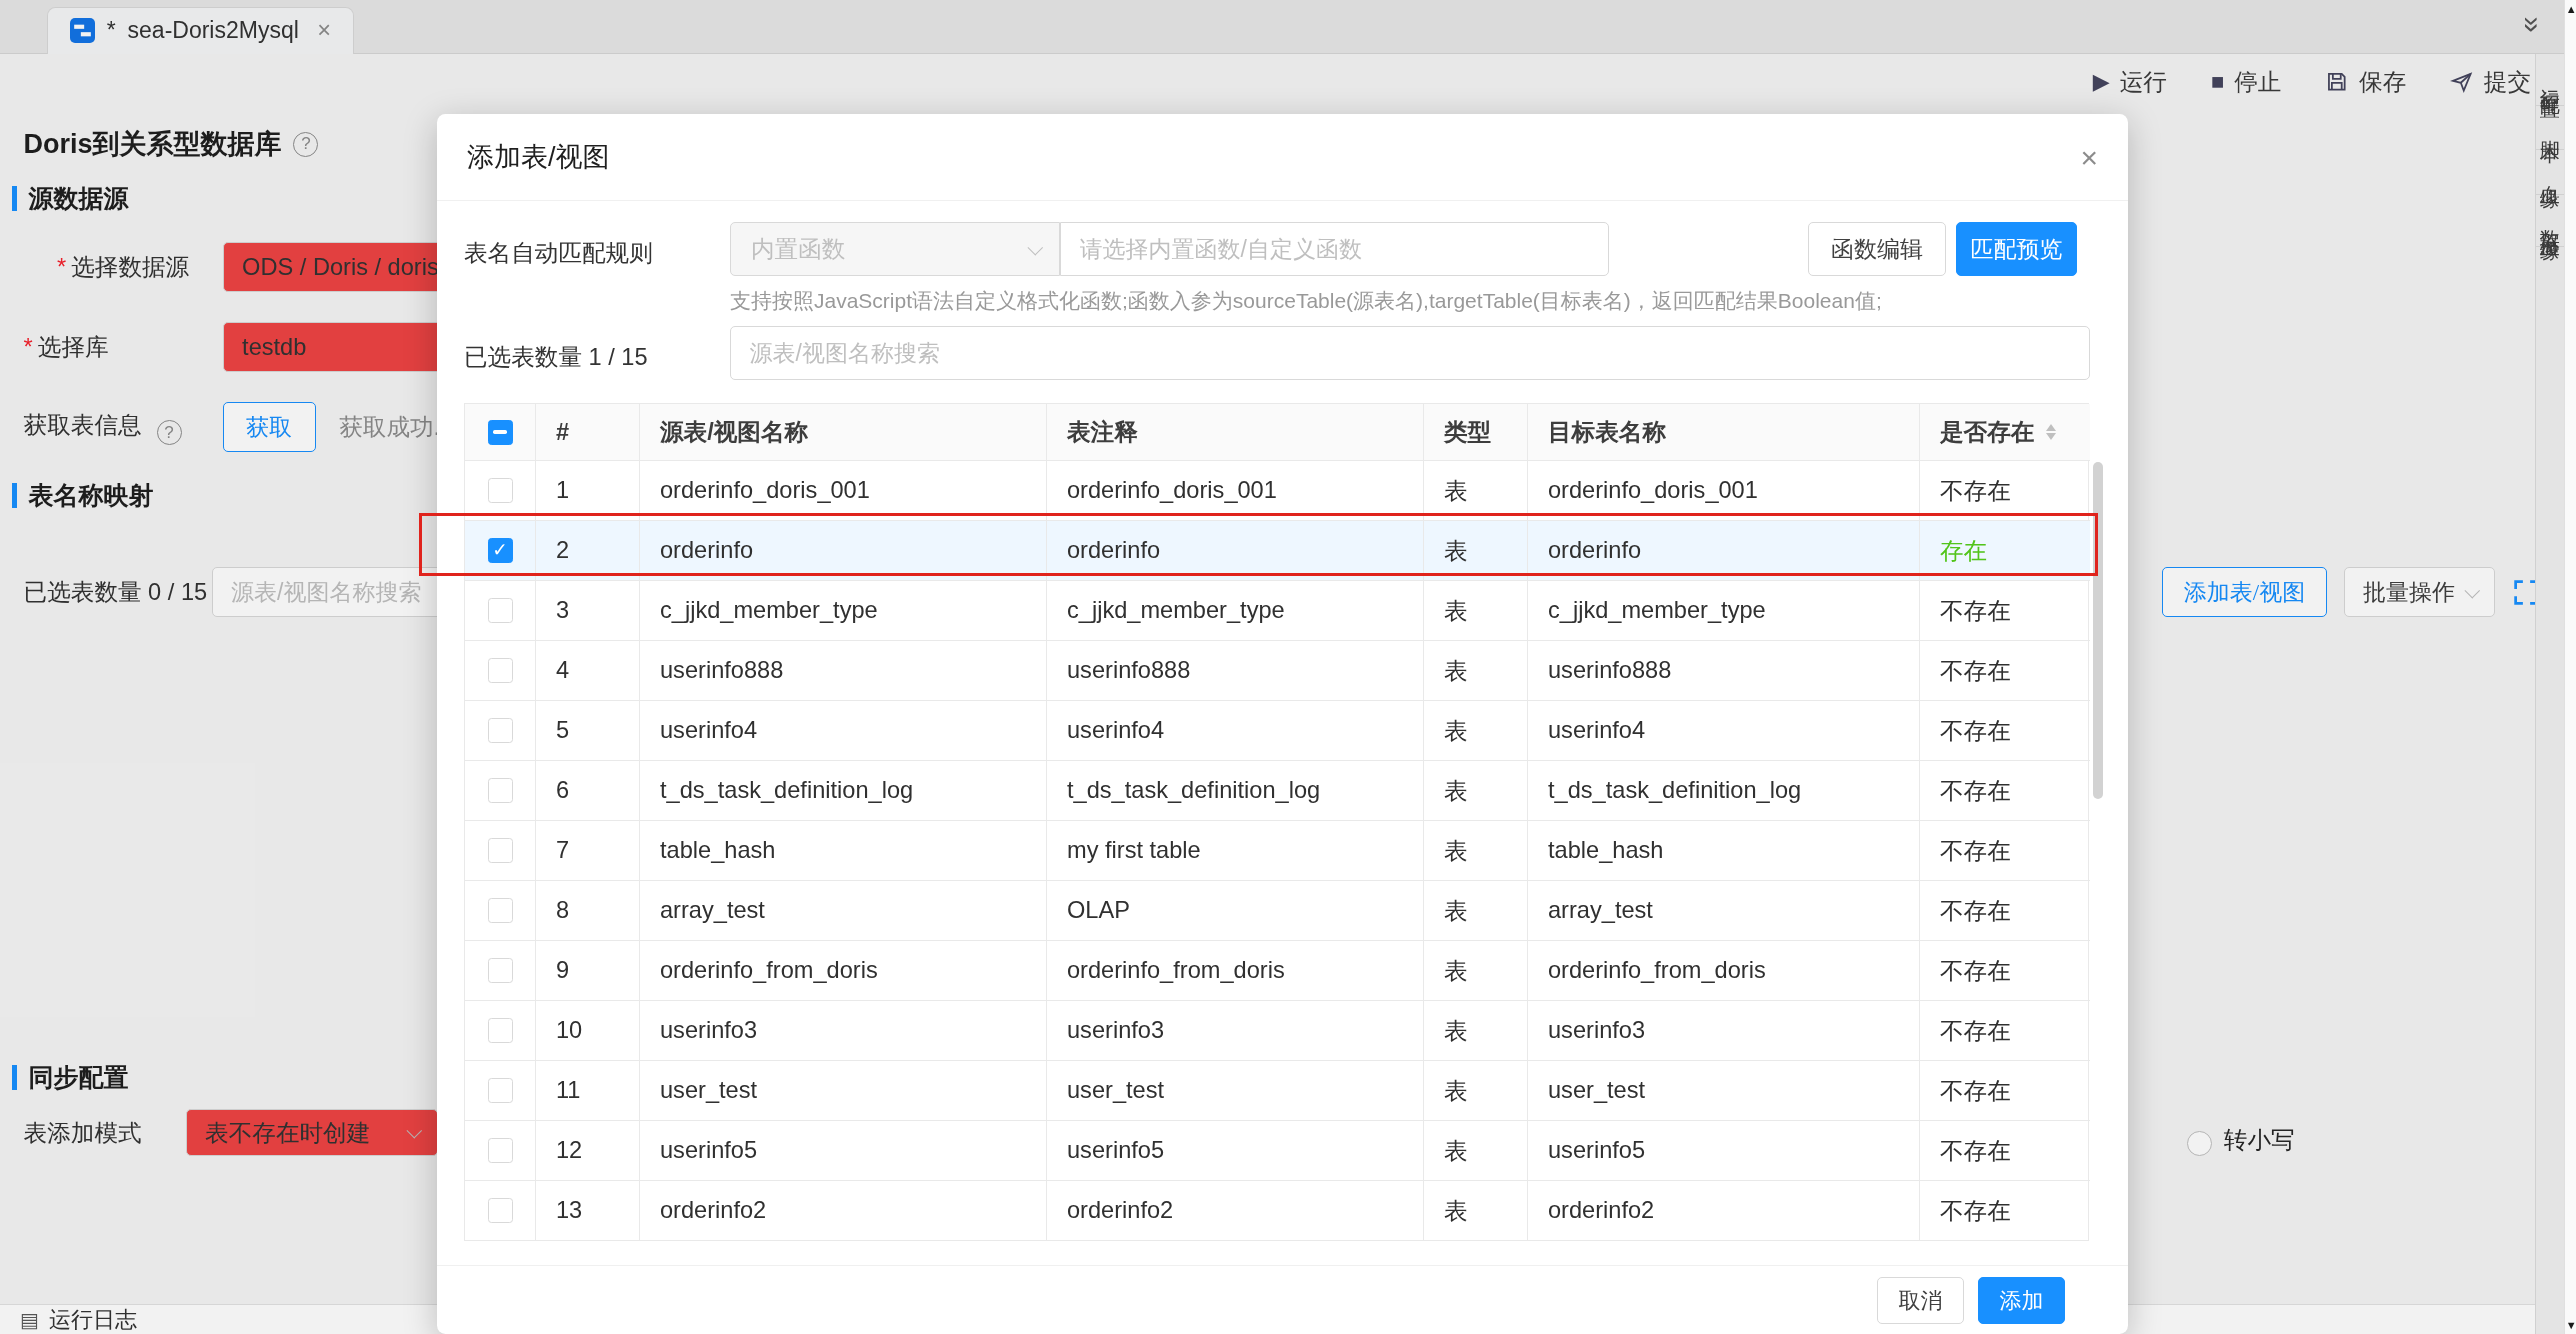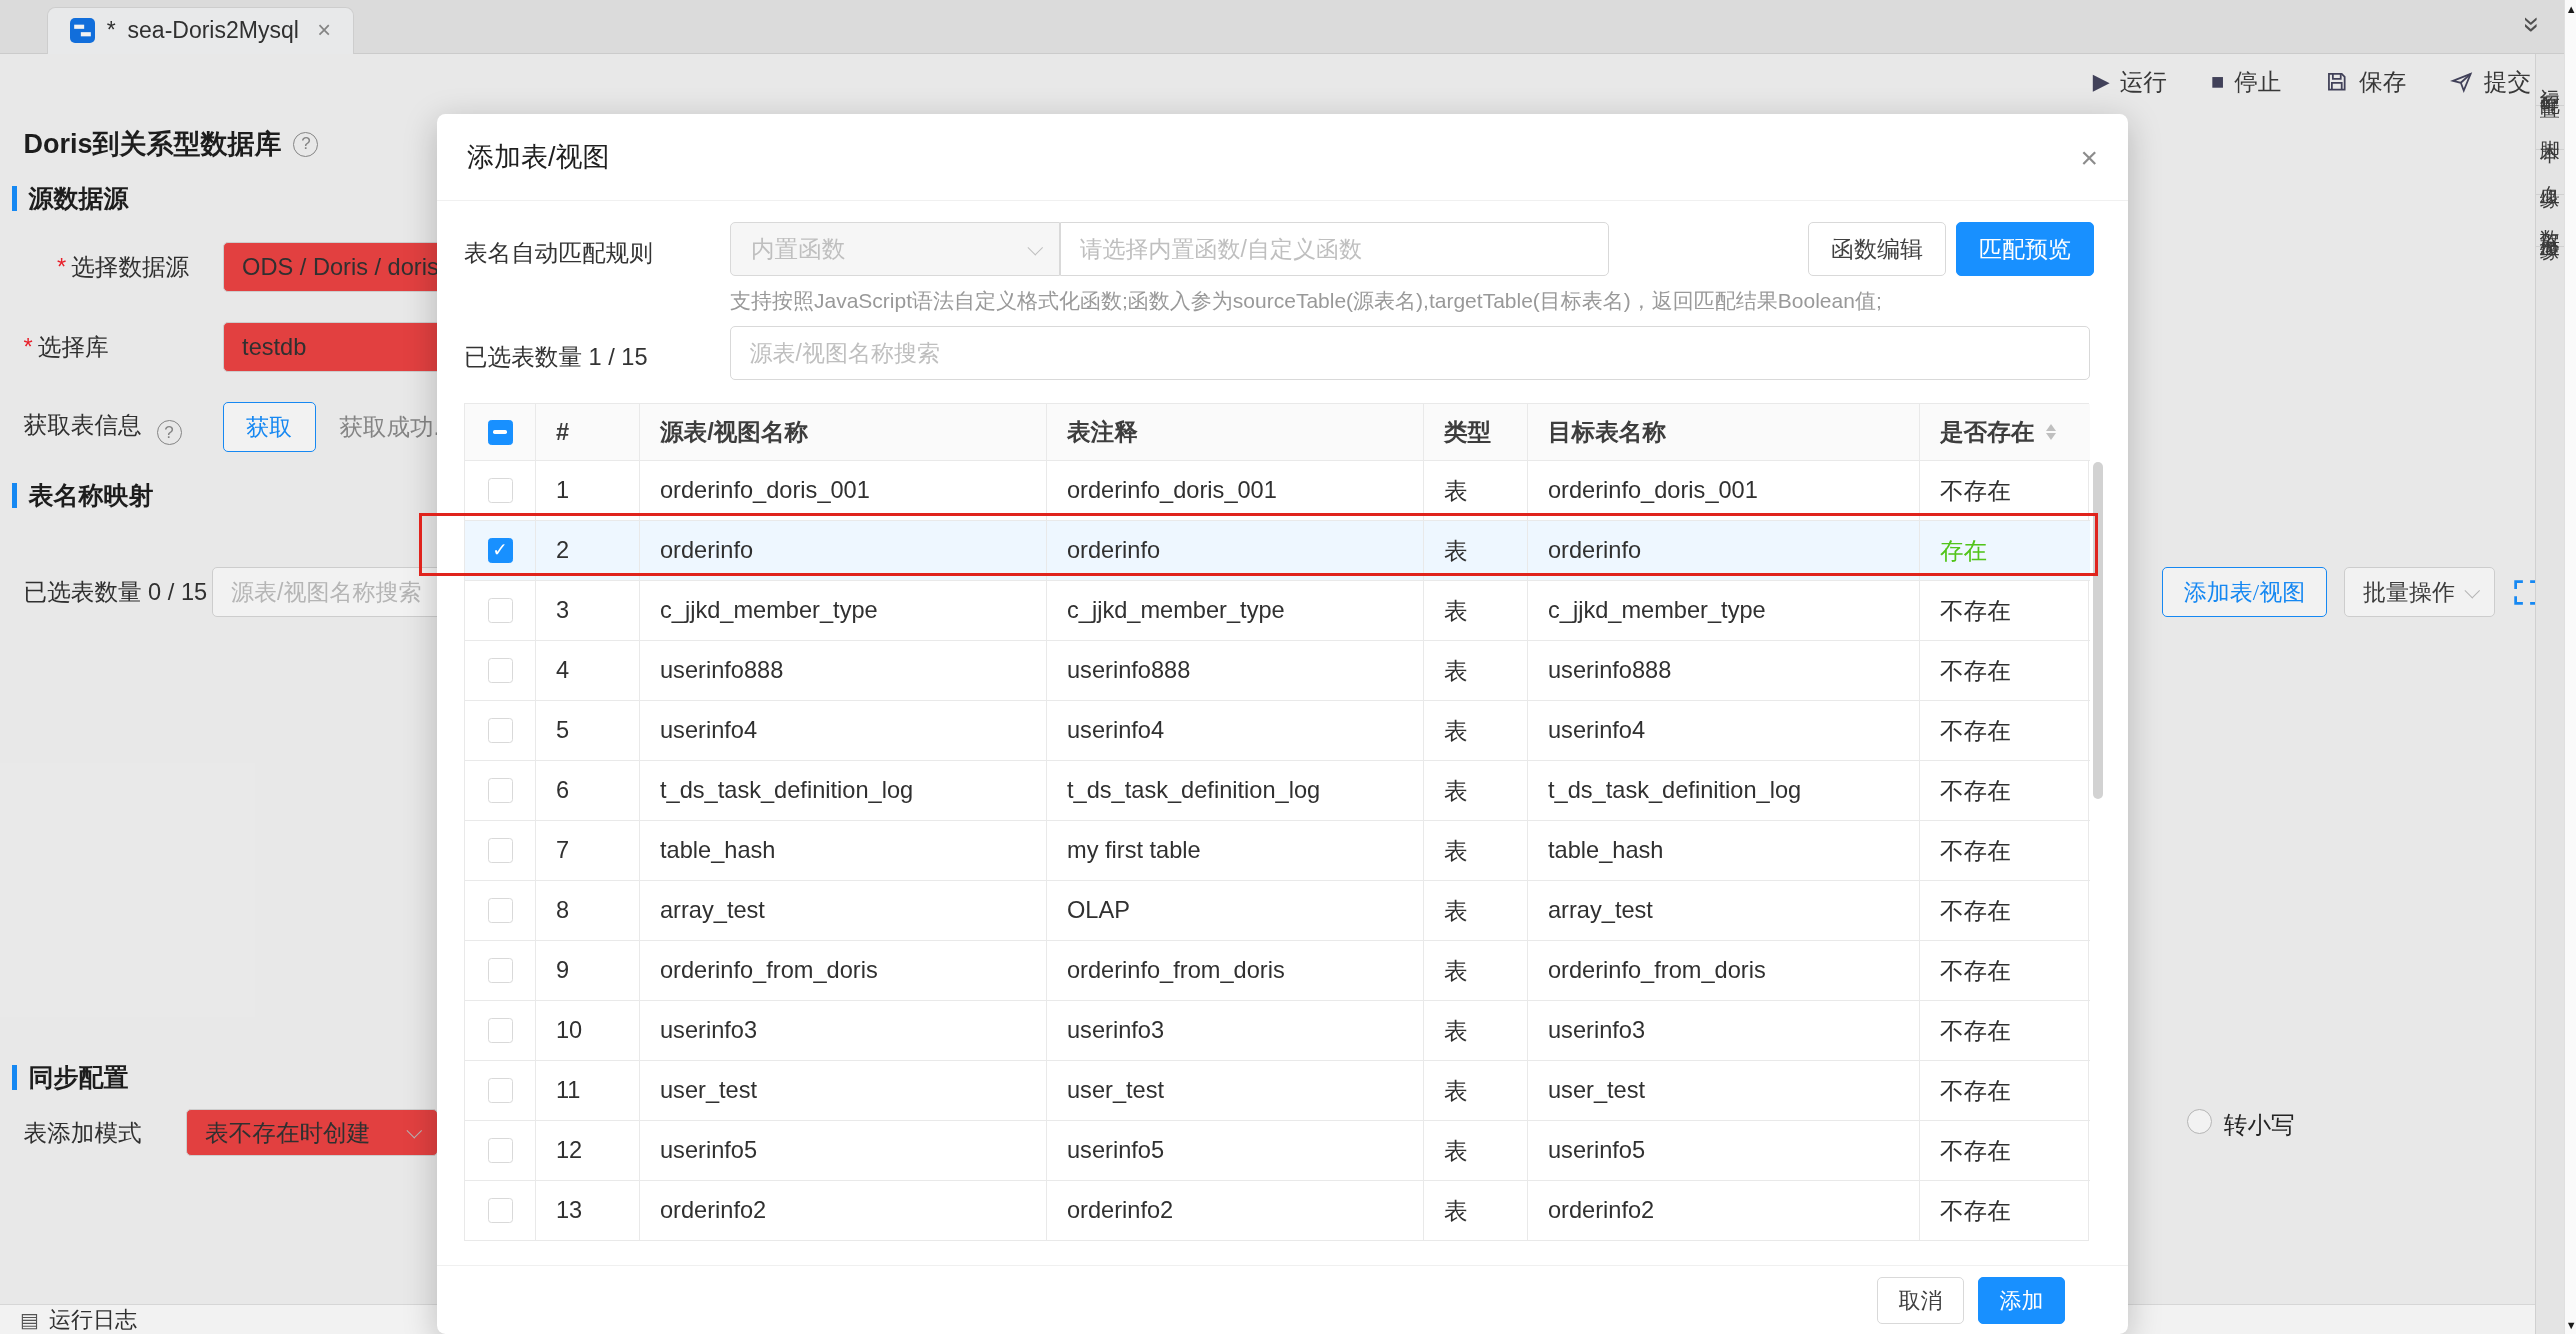--- a/index.html
+++ b/index.html
@@ -59,42 +59,42 @@
   .status-ok { color:#8c8c8c; margin-left:23.6px; }
   .check-circle { width:27px; height:27px; border-radius:50%; background:#52c41a; color:#fff;
     font-size:17px; display:inline-flex; align-items:center; justify-content:center; margin-left:10px; }
   .text-input { height:50px; border:0.8px solid #d9d9d9; border-radius:5px; padding:0 18.5px;
     font-size:23px; color:#333; background:#fff; font-family:inherit; outline:none; }
   .text-input::placeholder { color:#bfbfbf; }
   .mapping-actions { position:absolute; left:2162px; top:567px; height:50px;
     display:flex; align-items:center; gap:17px; }
   .expand-icon { color:#1890ff; cursor:pointer; display:flex; }
   .radio-row { position:absolute; left:2187px; top:1109px; height:47px; display:flex;
-    align-items:flex-start; gap:11.8px; }
+    align-items:flex-end; gap:11.8px; }
   .radio-dot { width:25px; height:25px; border-radius:50%; border:1.7px solid #bfbfbf; background:#fff; }
   .log-bar { position:absolute; left:0; right:40px; top:1304px; height:30px; background:#fff;
     border-top:0.8px solid #e2e2e2; display:flex; align-items:center; gap:10px;
     padding-left:20px; font-size:22px; color:#333; z-index:5; }
   .log-icon { font-size:20px; color:#595959; }
   
   .mask { position:absolute; inset:0; background:rgba(0,0,0,0.05); z-index:40; }
   .modal { position:absolute; left:437px; top:114px; width:1691px; height:1220px;
     background:#fff; border-radius:8.4px; box-shadow:0 8.4px 34px rgba(0,0,0,0.22); z-index:100; }
   .modal-header { height:87px; border-bottom:0.8px solid #f0f0f0; display:flex; align-items:center;
     padding:0 30px; }
   .modal-title { font-size:27px; font-weight:500; color:#1f1f1f; }
   .modal-close { position:absolute; right:30px; top:27px; font-size:30px; color:#8c8c8c; cursor:pointer; }
   .m-label { position:absolute; left:27px; font-size:23.6px; color:#333; }
   .fn-select { position:absolute; left:293px; top:108px; width:330px; height:54px;
     background:#f6f6f6; border:0.8px solid #d9d9d9; border-radius:5px 0 0 5px;
     display:flex; align-items:center; padding:0 20px; color:#bfbfbf; }
   .fn-input { position:absolute; left:623px; top:108px; width:549px; height:54px;
     border-radius:0 5px 5px 0; border-left:0.8px solid #d9d9d9; }
   .btn-fn-edit { position:absolute; left:1371px; top:108px; width:138px; height:54px; padding:0; }
-  .btn-fn-preview { position:absolute; left:1519px; top:108px; width:138px; height:54px; padding:8px; }
+  .btn-fn-preview { position:absolute; left:1519px; top:108px; width:121px; height:54px; padding:8px; }
   .hint { position:absolute; left:293px; top:173px; right:34px; font-size:21px; color:#999;
     white-space:nowrap; overflow:hidden; }
   .m-search { position:absolute; left:293px; top:212px; width:1360px; height:54px; }
   
   .mtable { position:absolute; left:27px; top:289px; width:1625px; border:0.8px solid #e9e9e9; }
   .thead, .trow { display:grid; grid-template-columns:71px 104px 407px 377px 104px 392px 170px; }
   .th, .td { border-right:0.8px solid #e9e9e9; display:flex; align-items:center;
     padding-left:20px; overflow:hidden; white-space:nowrap; }
   .th:last-child, .td:last-child { border-right:none; }
   .th { height:56px; background:#fafafa; color:#3d3d3d; font-weight:bold; font-size:23.6px; }

